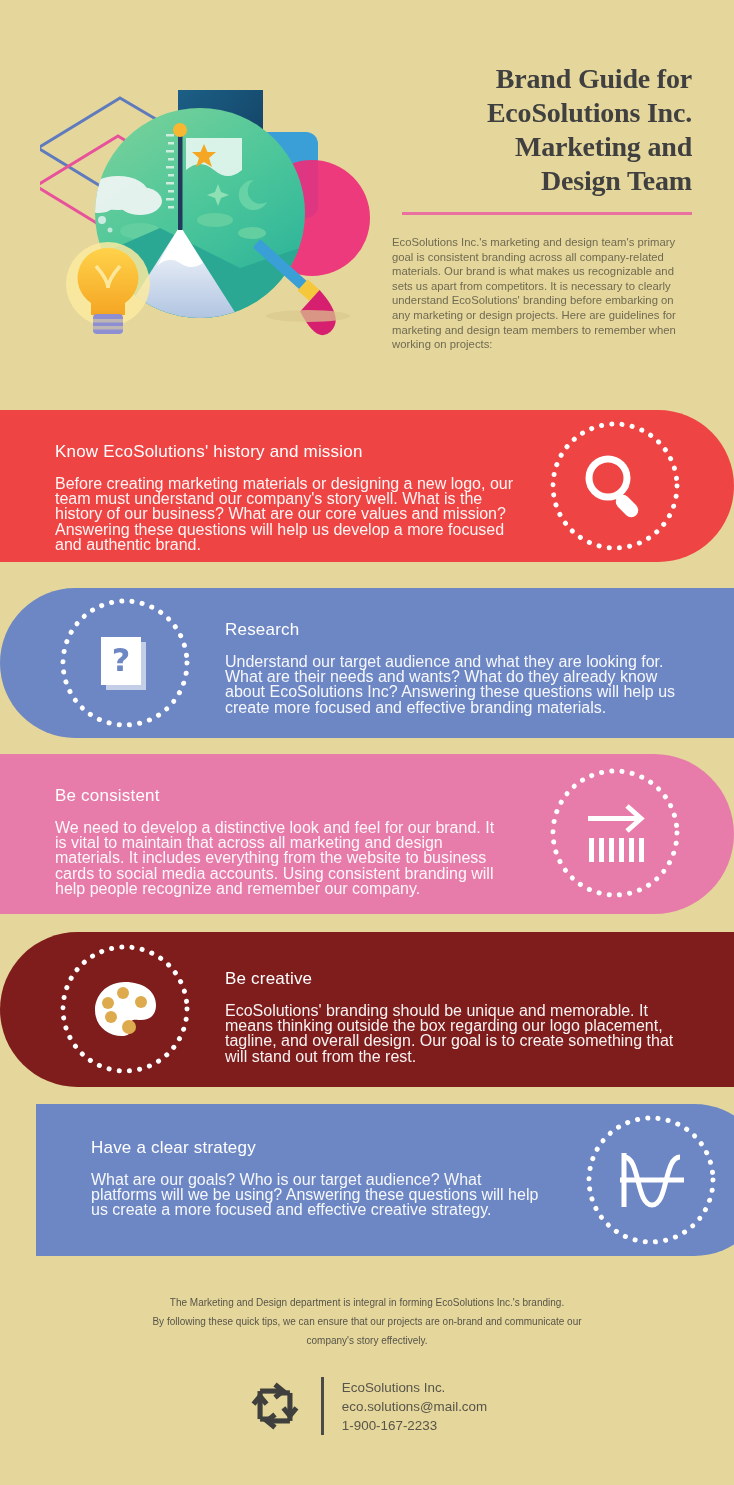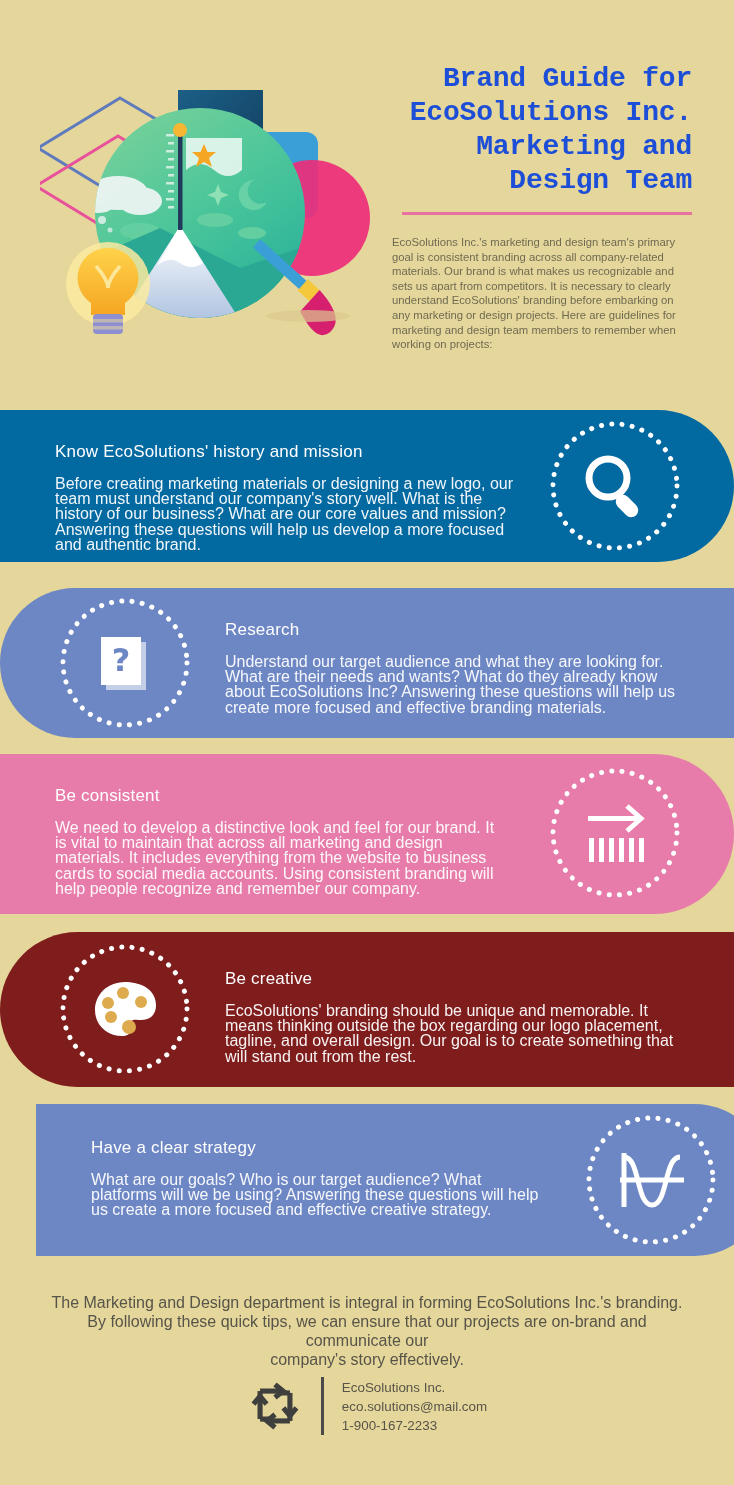--- a/index.html
+++ b/index.html
@@ -14,24 +14,24 @@
     margin:0 auto;
   }
 
   
   .header { position:absolute; left:0; top:0; width:734px; height:400px; }
 
   .hero-illu { position:absolute; left:40px; top:88px; width:335px; height:250px; }
 
   .title-block { position:absolute; left:392px; top:62px; width:300px; text-align:right; }
   .title {
-    font-family:Liberation Mono, monospace;
+    font-family:Liberation Serif, serif;
     font-weight:bold;
     font-size:28px; line-height:34px;
-    color:#1d4ed8;
+    color:#404040;
     letter-spacing:-0.2px;
   }
   .title-rule {
     margin-top:14px; margin-left:auto;
     width:290px; height:3px; background:#e8719f;
   }
   .intro {
     margin-top:20px;
     font-size:11.3px; line-height:14.6px;
     color:#6f6a52; text-align:left;
@@ -57,21 +57,21 @@
   .badge .dots { position:absolute; inset:0; }
   .badge .glyph {
     position:absolute; left:50%; top:50%;
     transform:translate(-50%,-50%);
     width:74px; height:74px;
   }
 
   
   .footer-note {
     position:absolute; left:50px; top:1293px; width:634px;
-    text-align:center; font-size:16px; line-height:19px; color:#57544a;
+    text-align:center; font-size:10px; line-height:19px; color:#57544a;
   }
   .contact {
     position:absolute; left:0; top:1376px; width:734px;
     display:flex; justify-content:center; align-items:center; gap:18px;
   }
   .contact .recycle { width:56px; height:60px; }
   .contact .vrule { width:3px; height:58px; background:#4a4a48; }
   .contact .lines { font-size:13.4px; line-height:19px; color:#57544a; }
 </style>
 </head>
@@ -182,21 +182,21 @@
         <div>Brand Guide for</div>
         <div>EcoSolutions Inc.</div>
         <div>Marketing and</div>
         <div>Design Team</div>
       </div>
       <div class="title-rule" style="background: rgb(232, 113, 159);"></div>
       <div class="intro">EcoSolutions Inc.'s marketing and design team's primary goal is consistent branding across all company-related materials. Our brand is what makes us recognizable and sets us apart from competitors. It is necessary to clearly understand EcoSolutions' branding before embarking on any marketing or design projects. Here are guidelines for marketing and design team members to remember when working on projects:</div>
     </div>
   </div>
 
-  <div class="band right-round" id="band-0" style="left: 0px; top: 410px; height: 152px; background: #0369a1;">
+  <div class="band right-round" id="band-0" style="left: 0px; top: 410px; height: 152px; background: #ef4444;">
     <div class="band-text" style="left:55px; top:32px; width:460px;">
       <div class="band-title">Know EcoSolutions' history and mission</div>
       <div class="band-body">Before creating marketing materials or designing a new logo, our team must understand our company's story well. What is the history of our business? What are our core values and mission? Answering these questions will help us develop a more focused and authentic brand.</div>
     </div>
     <div class="badge" style="left:545px; top:6px;">
       <svg class="dots" viewBox="0 0 140 140">
         <circle cx="70" cy="70" r="62" fill="none" stroke="#ffffff" stroke-width="5" stroke-linecap="round" stroke-dasharray="0.1 10.2"></circle>
       </svg>
       <svg class="glyph" viewBox="0 0 74 74">
         <circle cx="30" cy="29" r="19" fill="none" stroke="#ffffff" stroke-width="7"></circle>

